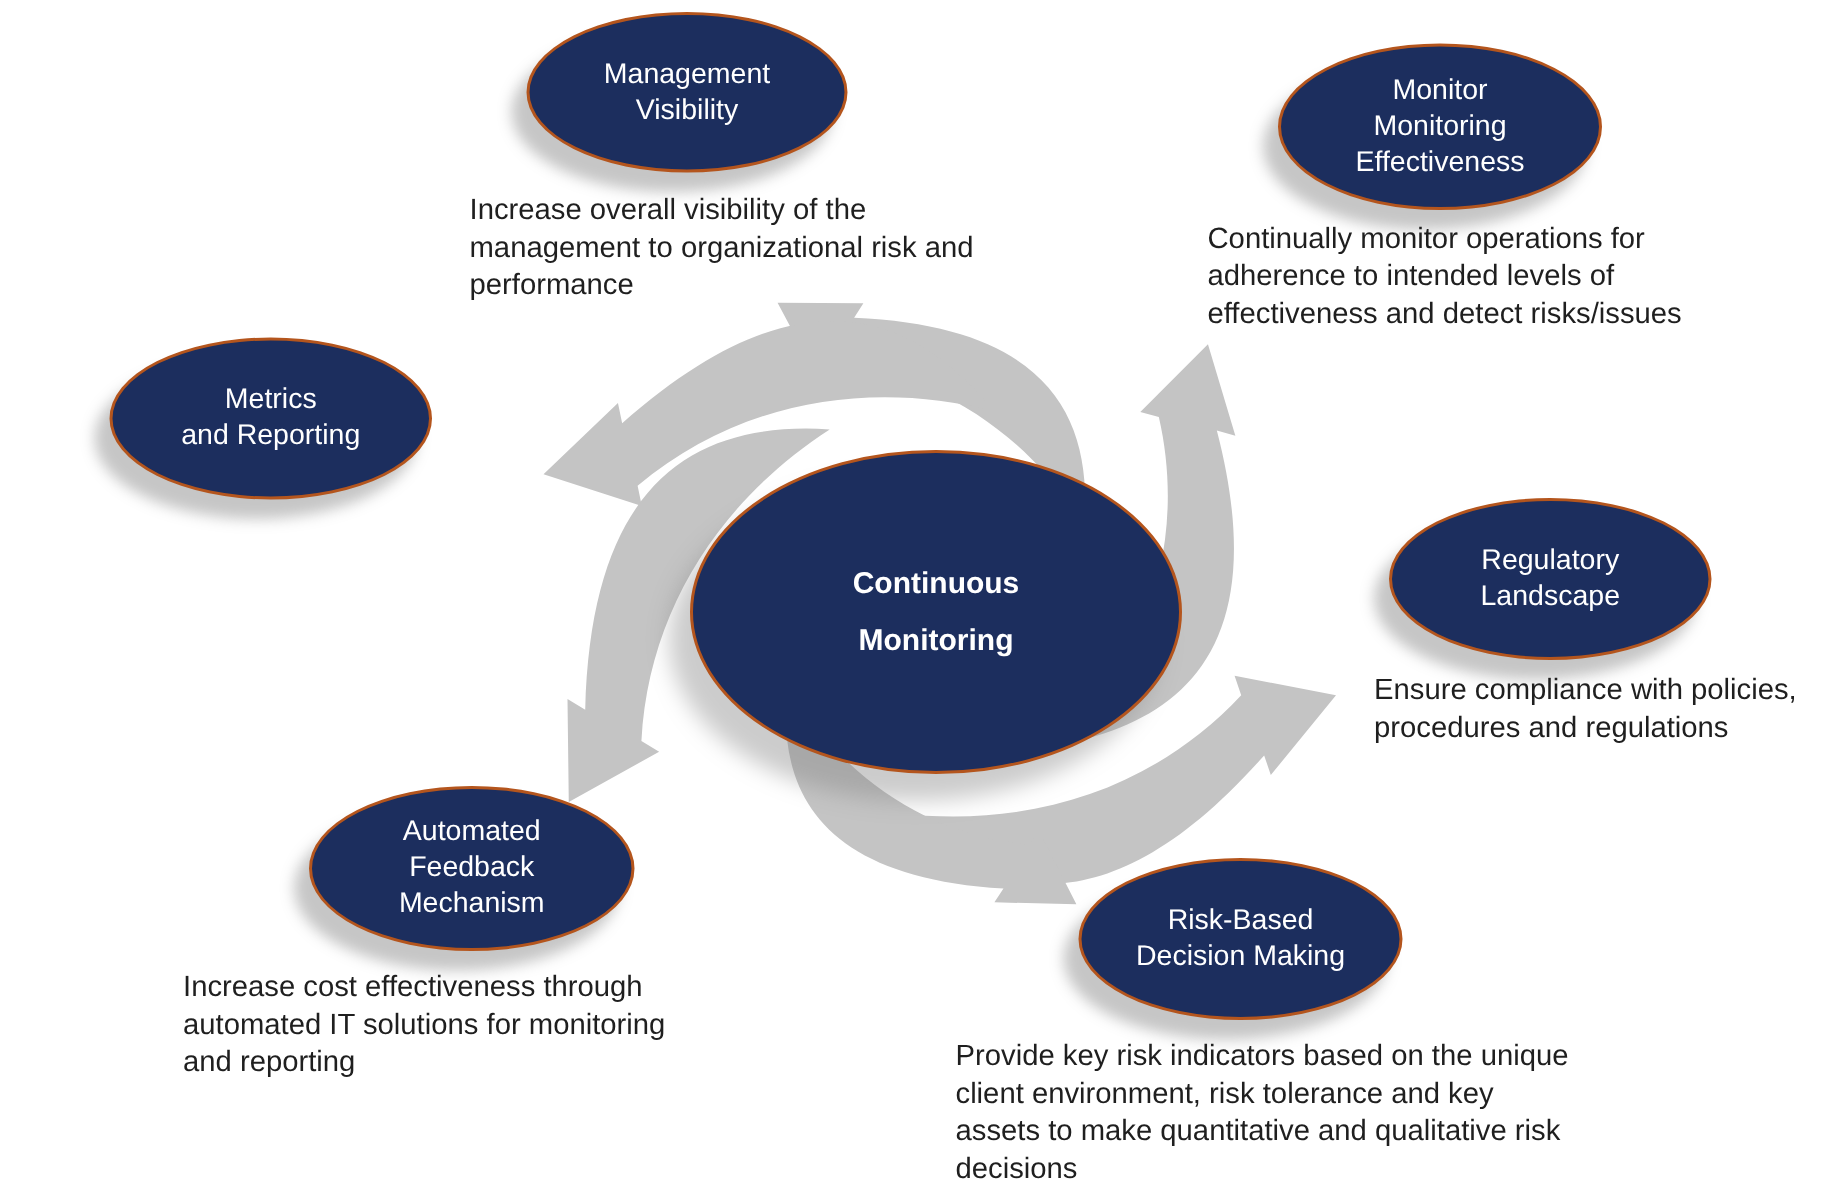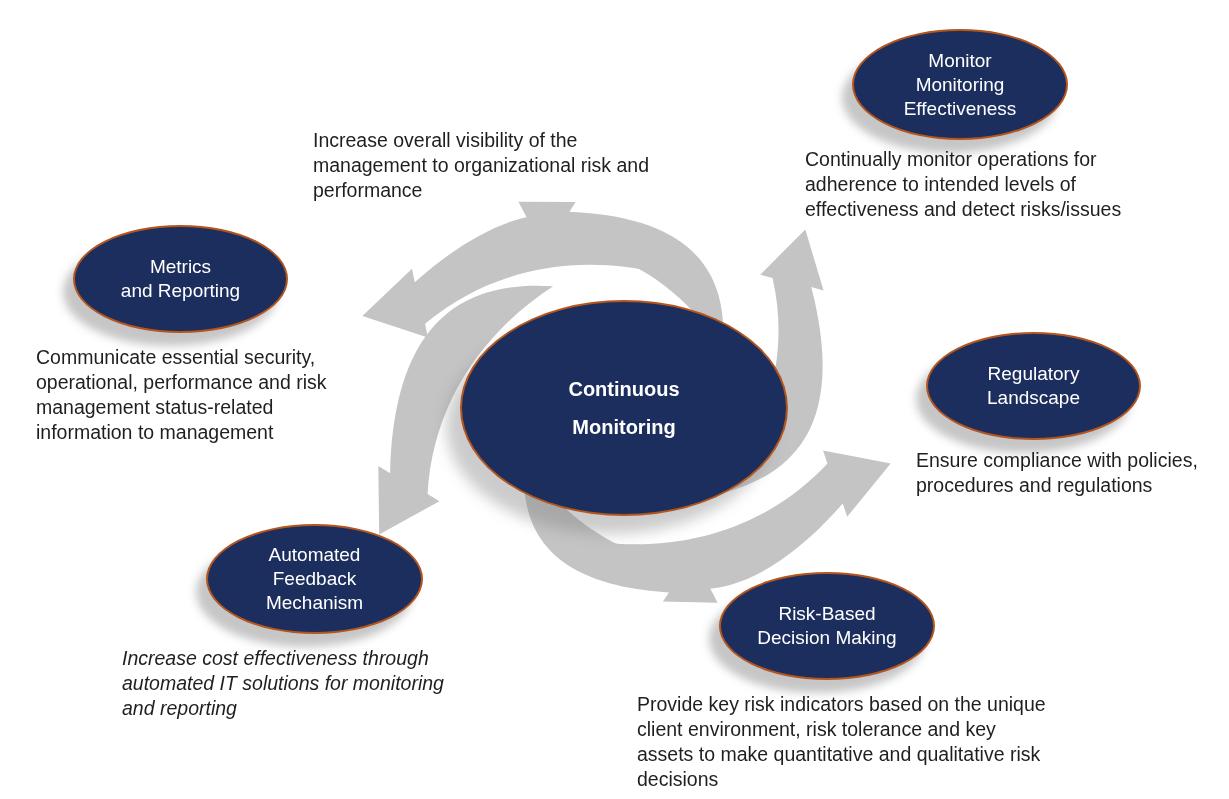--- a/index.html
+++ b/index.html
@@ -39,21 +39,21 @@
   .pos-mr   {left:73px; top:225px;width:211px;height:104px;justify-content:center;}
   .pos-rl   {left:926px;top:332px;width:211px;height:104px;justify-content:center;}
   .pos-afm  {left:206px;top:524px;width:213px;height:106px;}
   .pos-rbdm {left:719px;top:572px;width:212px;height:104px;}
   .pos-ctr  {left:460px;top:300px;width:324px;height:212px;}
   
   .pos-mv-d  {left:313px;top:128px;width:380px;}
   .pos-moe-d {left:805px;top:147px;width:360px;}
   .pos-mr-d  {left:36px; top:345px;width:330px;}
   .pos-rl-d  {left:916px;top:448px;width:310px;}
-  .pos-afm-d {left:122px;top:646px;width:360px;font-style:italic;}
+  .pos-afm-d {left:122px;top:646px;width:360px;}
   .pos-rbdm-d{left:637px;top:692px;width:450px;}
 </style>
 </head>
 <body>
 
 <div class="canvas">
 
   <svg class="arrows" width="1229" height="799" viewBox="0 0 1229 799" aria-hidden="true">
     <defs>
       <path id="arm" fill="#c4c4c4" d="M 126 -22 C 158 -95 150 -170 15 -223 L 25 -231 L -35 -252 L -25 -189 L -15 -197 C 60 -165 108 -100 126 -22 Z"></path>
@@ -64,20 +64,24 @@
     <use href="#arm" transform="translate(622 406) rotate(110) scale(1.08)"></use>
     <use href="#arm" transform="translate(622 406) rotate(250) scale(1.08)"></use>
     <use href="#arm" transform="translate(622 406) rotate(162) scale(0.86)"></use>
   </svg>
 
   <div class="node center pos-ctr">
     <span>Continuous
 Monitoring</span>
   </div>
 
+  <div class="node pos-mv">
+    <span>Management
+Visibility</span>
+  </div>
   <div class="node pos-moe">
     <span>Monitor
 Monitoring
 Effectiveness</span>
   </div>
   <div class="node pos-mr">
     <span>Metrics
 and Reporting</span>
   </div>
   <div class="node pos-rl">
@@ -93,24 +97,20 @@
     <span>Risk-Based
 Decision Making</span>
   </div>
 
   <div class="desc pos-mv-d">Increase overall visibility of the
 management to organizational risk and
 performance</div>
   <div class="desc pos-moe-d">Continually monitor operations for
 adherence to intended levels of
 effectiveness and detect risks/issues</div>
-  <div class="desc pos-mr-d">Communicate essential security,
-operational, performance and risk
-management status-related
-information to management</div>
   <div class="desc pos-rl-d">Ensure compliance with policies,
 procedures and regulations</div>
   <div class="desc pos-afm-d">Increase cost effectiveness through
 automated IT solutions for monitoring
 and reporting</div>
   <div class="desc pos-rbdm-d">Provide key risk indicators based on the unique
 client environment, risk tolerance and key
 assets to make quantitative and qualitative risk
 decisions</div>
 

